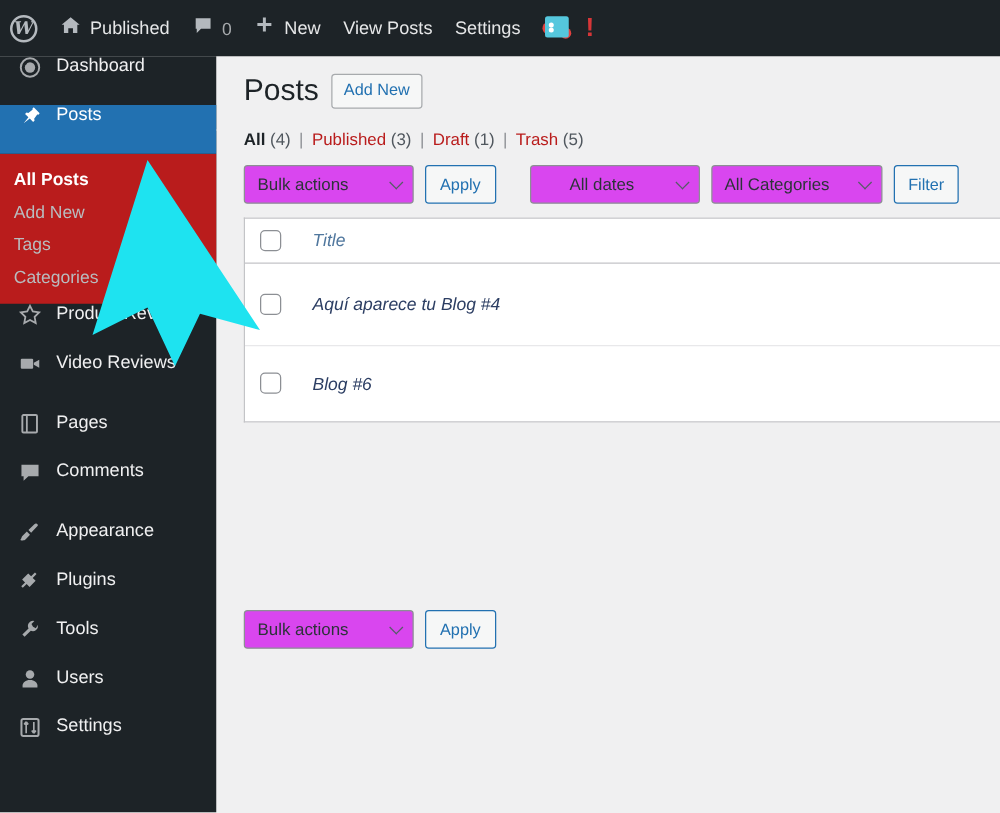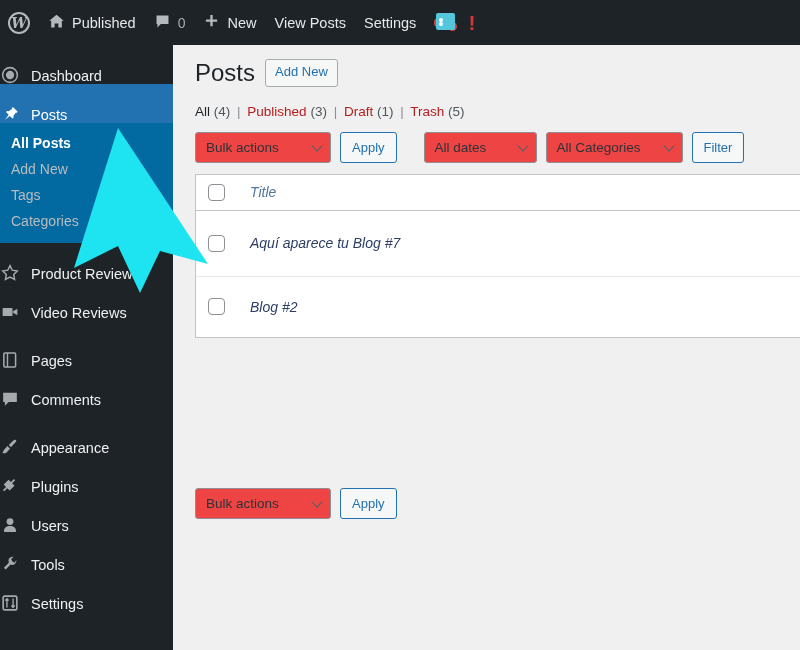--- a/index.html
+++ b/index.html
@@ -42,35 +42,35 @@
      background: #fff; border-radius: 50%; margin-right: 4px; }
   .bang { color: #d63638; font-weight: 700; font-size: 21px; line-height: 1;
     margin-left: 3px; font-family: "Liberation Sans", sans-serif; }
 
   
   .sidebar {
     position: absolute; top: 45px; left: 0; width: 173px; height: 605px;
     background: #1d2327; z-index: 20;
   }
   .menu-item {
-    display: flex; align-items: flex-end; height: 39px; padding-left: 0;
+    display: flex; align-items: flex-start; height: 39px; padding-left: 14px;
     gap: 11px; color: #f0f0f1; font-size: 14.5px; white-space: nowrap;
   }
   .menu-item.active { background: #2271b1; color: #fff; position: relative; }
   .menu-item.active::after {
     content: ""; position: absolute; right: -8px; top: 50%;
     margin-top: -8px; border: 8px solid transparent;
     border-right-color: #f0f0f1; border-left: 0;
   }
   .menu-item .mi-ico { width: 20px; display: flex; justify-content: center;
     align-items: center; }
   .mi-ico svg { fill: #a7aaad; }
   .menu-item.active .mi-ico svg { fill: #fff; }
   .sep { height: 9px; }
-  .submenu { background: #0369a1; padding: 7px 0 9px 0; }
+  .submenu { background: #b91c1c; padding: 7px 0 9px 0; }
   .submenu a {
     display: block; padding: 5px 0 5px 11px; font-size: 14px;
     color: #b9bcbf; text-decoration: none;
   }
   .submenu a.cur { color: #fff; font-weight: 600; }
 
   
   .content {
     position: absolute; top: 45px; left: 173px; width: 627px; height: 605px;
     background: #f0f0f1; padding: 14px 0 0 22px; overflow: hidden;
@@ -78,39 +78,39 @@
   .pagehead { display: flex; align-items: center; gap: 10px; margin-bottom: 16px; }
   .pagetitle { font-size: 24px; font-weight: 400; color: #1d2327;
     line-height: 1.2; }
   .btn-addnew {
     font-size: 13px; color: #2271b1; background: #f6f7f7;
     border: 1px solid #a7aaad; border-radius: 3px; padding: 4px 9px 5px;
     line-height: 1.3; cursor: pointer; font-family: inherit;
   }
   .subsubsub { font-size: 13.5px; color: #50575e; margin-bottom: 13px; }
   .subsubsub a { color: #b91c1c; text-decoration: none; }
-  .subsubsub a.current { color: #1d2327; font-weight: 400; }
+  .subsubsub a.current { color: #1d2327; font-weight: 700; }
   .subsubsub .sep2 { color: #8c8f94; padding: 0 3px; }
   .subsubsub .cnt { color: #50575e; }
 
   .tablenav { display: flex; align-items: center; gap: 9px; margin-bottom: 11px; }
   .tablenav.bottom { margin-top: 0; }
   .selectbox {
-    position: relative; background: #ef4444; border: 1px solid #8c8f94;
+    position: relative; background: #d946ef; border: 1px solid #8c8f94;
     border-radius: 3px; height: 31px; display: flex; align-items: center;
     padding: 0 30px 0 10px; font-size: 13.5px; color: #2c3338;
     min-width: 80px; cursor: pointer;
   }
   .selectbox .chev {
     position: absolute; right: 9px; top: 11px; width: 8px; height: 8px;
     border-right: 1.6px solid #555d66; border-bottom: 1.6px solid #555d66;
     transform: rotate(45deg); margin-top: -2px;
   }
   .sel-bulk { width: 136px; }
-  .sel-dates { width: 113px; }
+  .sel-dates { width: 136px; justify-content: center; }
   .sel-cats  { width: 137px; }
   .btn-secondary {
     background: #f6f7f7; border: 1px solid #2271b1; border-radius: 3px;
     color: #2271b1; font-size: 13px; height: 31px; padding: 0 11px;
     cursor: pointer; font-family: inherit; line-height: 1;
   }
   .gap { width: 9px; }
 
   .wptable {
     background: #fff; border: 1px solid #c3c4c7; border-right: 0;
@@ -274,34 +274,34 @@
         <svg width="18" height="18" viewBox="0 0 20 20">
             <path d="M14.4 2.2 11 5.6 8.4 3 3 8.4l2.6 2.6-3.4 3.4 1.4 1.4 3.4-3.4 2.6 2.6L15 9.6l-2.6-2.6 3.4-3.4z"></path>
           </svg>
       </span>
       <span>Plugins</span>
     </div>
 
     <div class="menu-item">
       <span class="mi-ico">
         <svg width="18" height="18" viewBox="0 0 20 20">
+            <path d="M17 5.4a4.6 4.6 0 0 1-6.3 5.2l-5.5 5.5-2-2 5.5-5.5A4.6 4.6 0 0 1 13.9 2l-2.6 2.6 1.4 2.5 2.5 1.4z"></path>
+          </svg>
+      </span>
+      <span>Tools</span>
+    </div>
+
+    <div class="menu-item">
+      <span class="mi-ico">
+        <svg width="18" height="18" viewBox="0 0 20 20">
             <circle cx="10" cy="6.2" r="3.8"></circle>
             <path d="M10 11c-4 0-6.6 2.2-6.6 5v1.8h13.2V16c0-2.8-2.6-5-6.6-5z"></path>
           </svg>
       </span>
       <span>Users</span>
-    </div>
-
-    <div class="menu-item">
-      <span class="mi-ico">
-        <svg width="18" height="18" viewBox="0 0 20 20">
-            <path d="M17 5.4a4.6 4.6 0 0 1-6.3 5.2l-5.5 5.5-2-2 5.5-5.5A4.6 4.6 0 0 1 13.9 2l-2.6 2.6 1.4 2.5 2.5 1.4z"></path>
-          </svg>
-      </span>
-      <span>Tools</span>
     </div>
 
     <div class="menu-item">
       <span class="mi-ico">
         <svg width="18" height="18" viewBox="0 0 20 20">
             <rect x="2.4" y="2.4" width="15.2" height="15.2" rx="1.6" fill="none" stroke="#a7aaad" stroke-width="1.8"></rect>
             <path d="M6.6 5v10M6.6 5 4.8 7.4M6.6 5l1.8 2.4M13.4 15V5M13.4 15l-1.8-2.4M13.4 15l1.8-2.4" stroke="#a7aaad" stroke-width="1.5" fill="none"></path>
           </svg>
       </span>
       <span>Settings</span>
@@ -347,25 +347,25 @@
       <button class="btn-secondary">Filter</button>
     </div>
 
     <div class="wptable">
       <div class="trow head">
         <span class="cb"></span>
         <span class="tcell th-title">Title</span>
       </div>
       <div class="trow r1">
         <span class="cb"></span>
-        <span class="tcell rowtitle">Aquí  aparece tu Blog #7</span>
+        <span class="tcell rowtitle">Aquí  aparece tu Blog #4</span>
       </div>
       <div class="trow r2">
         <span class="cb"></span>
-        <span class="tcell rowtitle">Blog #2</span>
+        <span class="tcell rowtitle">Blog #6</span>
       </div>
     </div>
 
     <div class="tfoot-space"></div>
 
     <div class="tablenav bottom">
       <div class="selectbox sel-bulk">
         <span>Bulk actions</span>
         <span class="chev"></span>
       </div>

